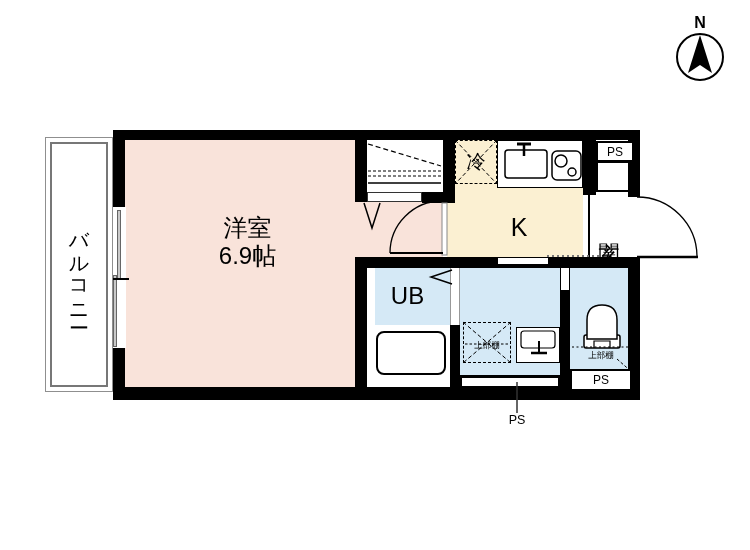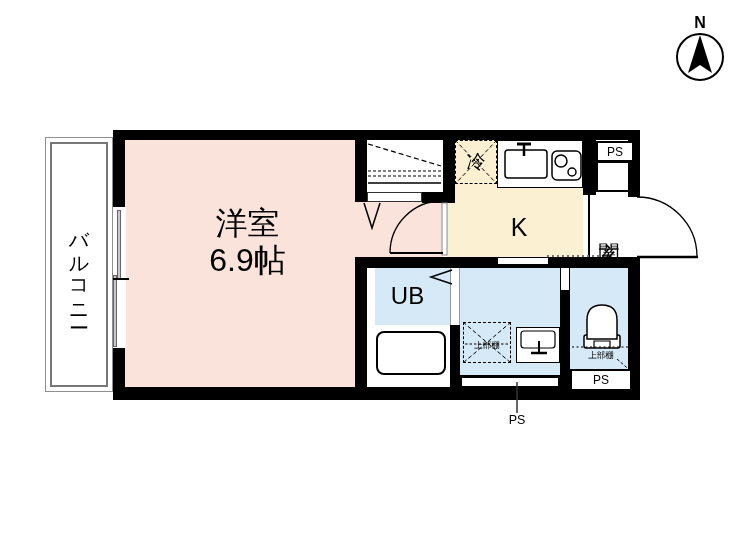--- a/index.html
+++ b/index.html
@@ -151,21 +151,21 @@
       <line x1="617" y1="359" x2="633" y2="373" stroke="#000" stroke-width="1" stroke-dasharray="3,2"></line>
     </g>
 
     <line x1="547" y1="256" x2="605" y2="256" stroke="#777" stroke-width="2" stroke-dasharray="2,3"></line>
 
     <line x1="517" y1="382" x2="517" y2="413" stroke="#333" stroke-width="1.5"></line>
   </svg>
 
   <div class="lbl" style="left:688px;top:13px;width:24px;height:20px;font-size:16px;font-weight:bold;">N</div>
 
-  <div class="lbl" style="left:150px;top:212px;width:195px;height:60px;font-size:32px;flex-direction:column;">
+  <div class="lbl" style="left:150px;top:212px;width:195px;height:60px;font-size:24px;flex-direction:column;">
     <span>洋室</span>
     <span>6.9帖</span>
   </div>
 
   <div class="lbl" style="left:480px;top:210px;width:78px;height:34px;font-size:25px;">K</div>
 
   <div class="lbl vtext" style="left:595px;top:198px;width:28px;height:58px;font-size:21px;letter-spacing:1px;">玄関</div>
 
   <div class="lbl" style="left:380px;top:283px;width:55px;height:26px;font-size:24px;">UB</div>
 

